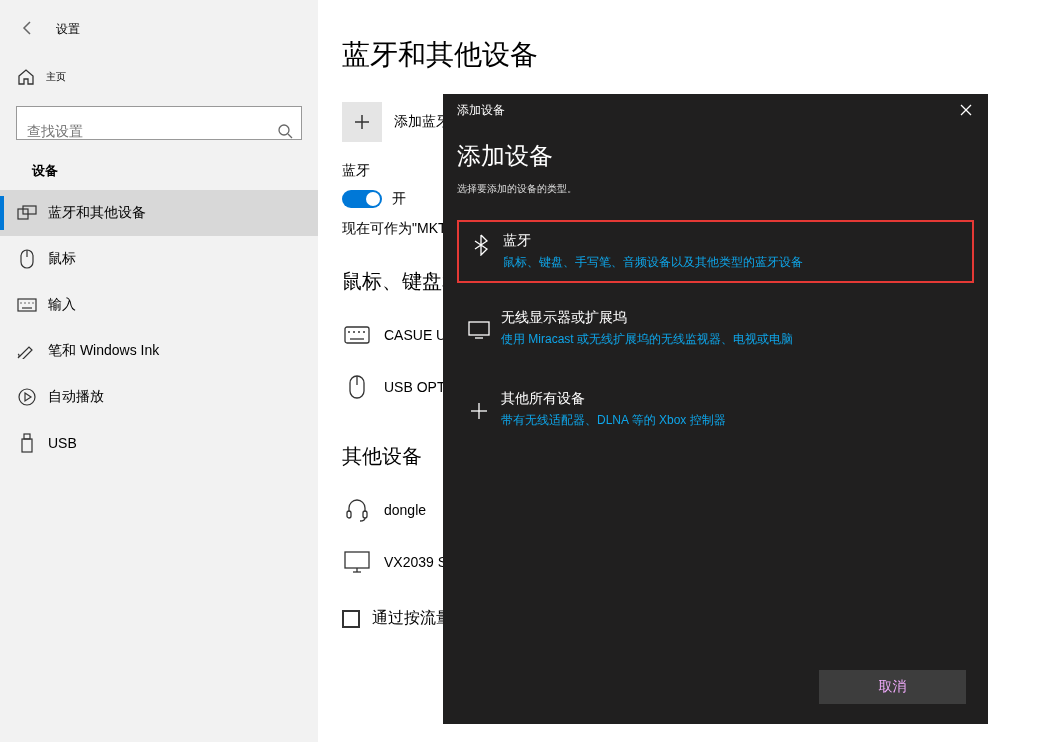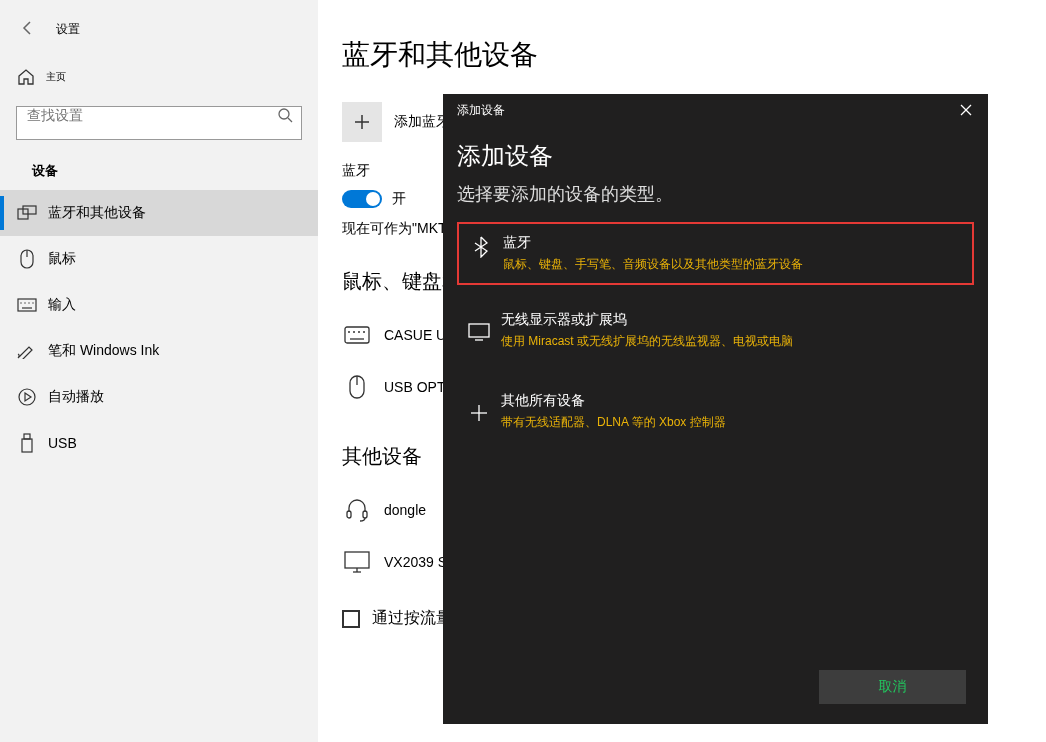--- a/index.html
+++ b/index.html
@@ -7,21 +7,21 @@
 
 .sidebar { position: absolute; left: 0; top: 0; width: 318px; height: 742px; background: #f2f2f2; }
 .sidebar-header { height: 38px; display: flex; align-items: flex-end; padding-left: 18px; }
 .back-btn { width: 20px; height: 20px; display: flex; align-items: center; justify-content: center; }
 .settings-title { margin-left: 18px; font-size: 12px; color: #000; }
 
 .home-row { display: flex; align-items: center; padding: 12px 18px 12px 16px; margin-top: 18px; }
 .home-row .icon { width: 20px; display: flex; justify-content: center; }
 .home-row .label { margin-left: 10px; font-size: 10px; }
 
-.search-box { margin: 8px 16px 0 16px; height: 34px; border: 1px solid #999; background: #fff; display: flex; align-items: flex-start; padding: 0 8px 0 10px; }
+.search-box { margin: 8px 16px 0 16px; height: 34px; border: 1px solid #999; background: #fff; display: flex; align-items: flex-end; padding: 0 8px 0 10px; }
 .search-box input { flex: 1; border: none; outline: none; font-size: 14px; background: transparent; }
 .search-icon { color: #666; }
 
 .section-label { font-size: 13px; font-weight: 700; padding: 22px 16px 10px 32px; }
 
 .nav-item { display: flex; align-items: center; height: 46px; padding-left: 16px; position: relative; }
 .nav-item.active { background: #d8d8d8; }
 .nav-item.active::before { content: ""; position: absolute; left: 0; top: 6px; bottom: 6px; width: 4px; background: #0078d7; }
 .nav-item .icon { width: 22px; display: flex; justify-content: center; color: #333; }
 .nav-item .label { margin-left: 10px; font-size: 14px; }
@@ -50,32 +50,32 @@
 .checkbox-row { display: flex; align-items: center; margin-top: 20px; }
 .checkbox { width: 18px; height: 18px; border: 2px solid #333; margin-right: 12px; }
 
 
 .modal { position: absolute; left: 443px; top: 94px; width: 545px; height: 630px; background: #201f1f; color: #fff; }
 .modal-header { display: flex; align-items: center; justify-content: space-between; height: 32px; padding: 0 10px 0 14px; }
 .modal-header-title { font-size: 12px; }
 .modal-close { width: 24px; height: 24px; display: flex; align-items: center; justify-content: center; color: #fff; }
 .modal-body { padding: 14px 14px 0 14px; }
 .modal-title { font-size: 24px; margin-bottom: 10px; }
-.modal-subtitle { font-size: 18px; color: #ddd; margin-bottom: 16px; }
+.modal-subtitle { font-size: 10px; color: #ddd; margin-bottom: 24px; }
 
 .option { display: flex; align-items: flex-start; padding: 10px 8px; }
 .option.highlighted { border: 2px solid #e53935; margin-bottom: 16px; }
 .option:not(.highlighted) { margin-bottom: 22px; align-items: center; }
 .option .icon { width: 28px; display: flex; justify-content: center; margin-right: 8px; color: #fff; padding-top: 2px; }
 .option-text { flex: 1; }
 .option-title { font-size: 14px; margin-bottom: 4px; }
-.option-desc { font-size: 12px; color: #eab308; }
+.option-desc { font-size: 12px; color: #0ea5e9; }
 
 .modal-footer { position: absolute; bottom: 20px; right: 22px; }
-.cancel-btn { width: 147px; height: 34px; background: #3d3d3d; color: #22c55e; border: none; font-size: 14px; }
+.cancel-btn { width: 147px; height: 34px; background: #3d3d3d; color: #f0abfc; border: none; font-size: 14px; }
 
 svg { display: block; }
 </style>
 </head>
 <body>
 
 <div class="sidebar">
   <div class="sidebar-header">
     <div class="back-btn">
       <svg width="16" height="16" viewBox="0 0 16 16">

